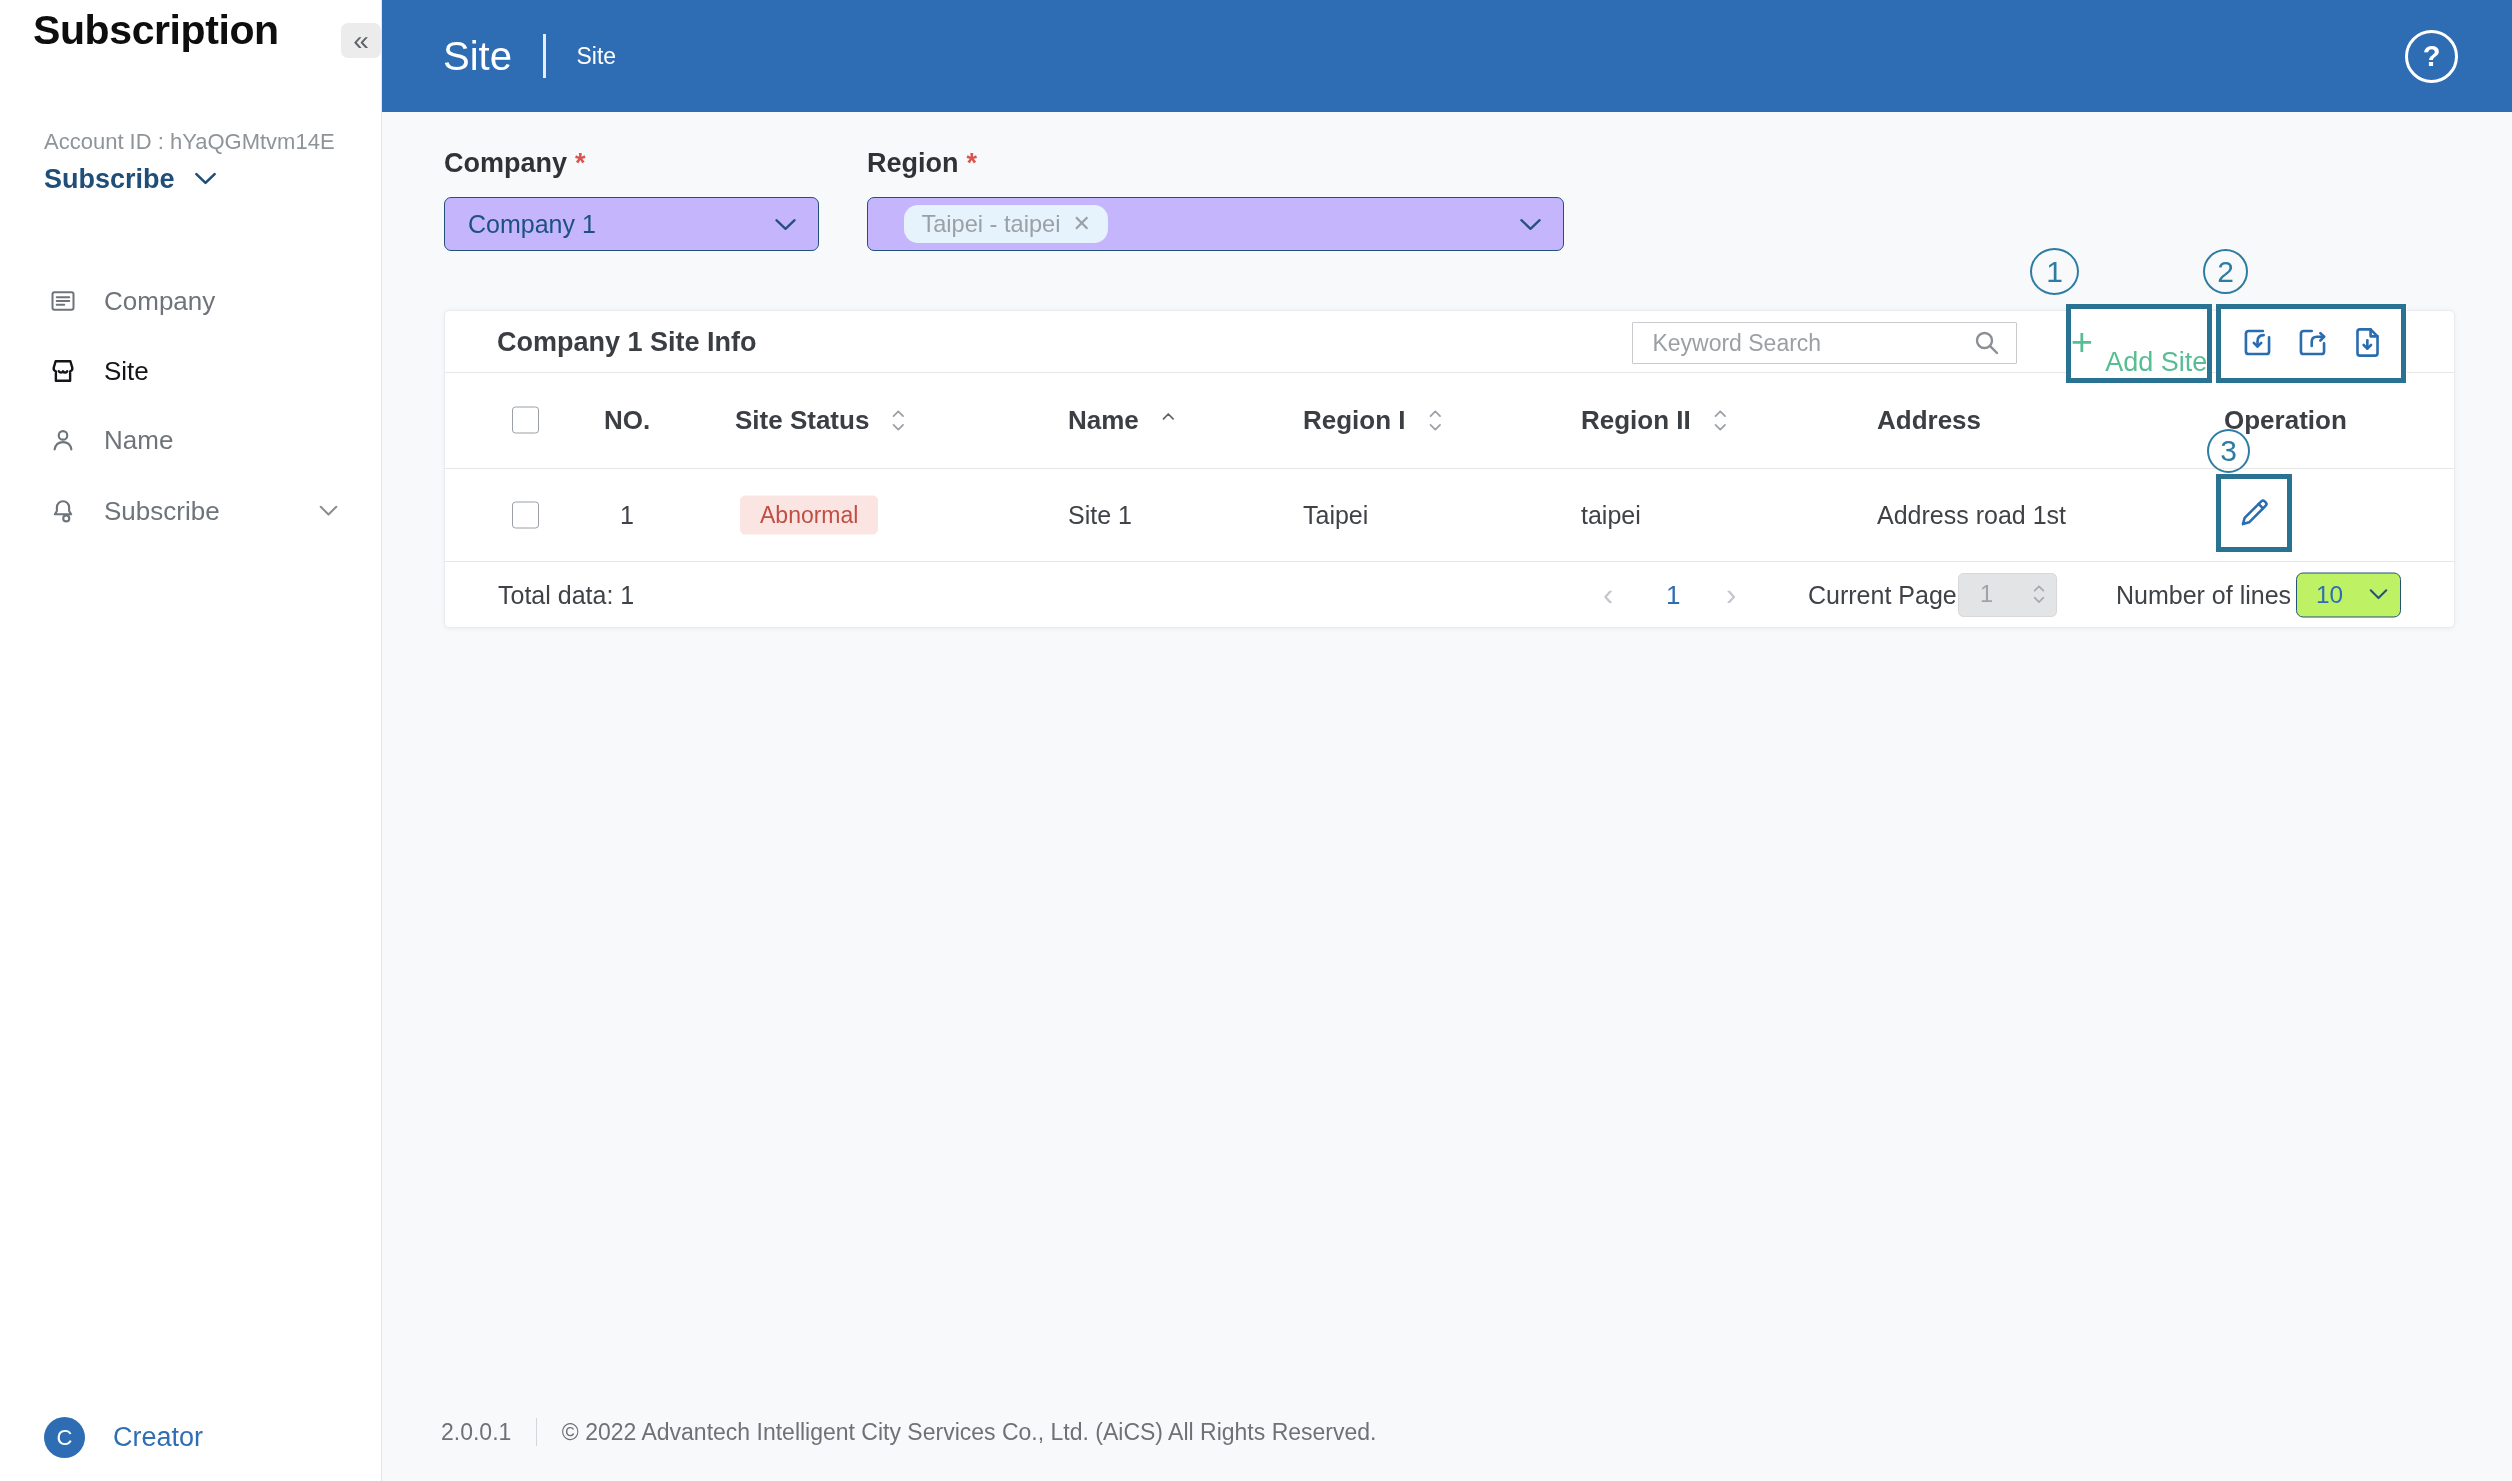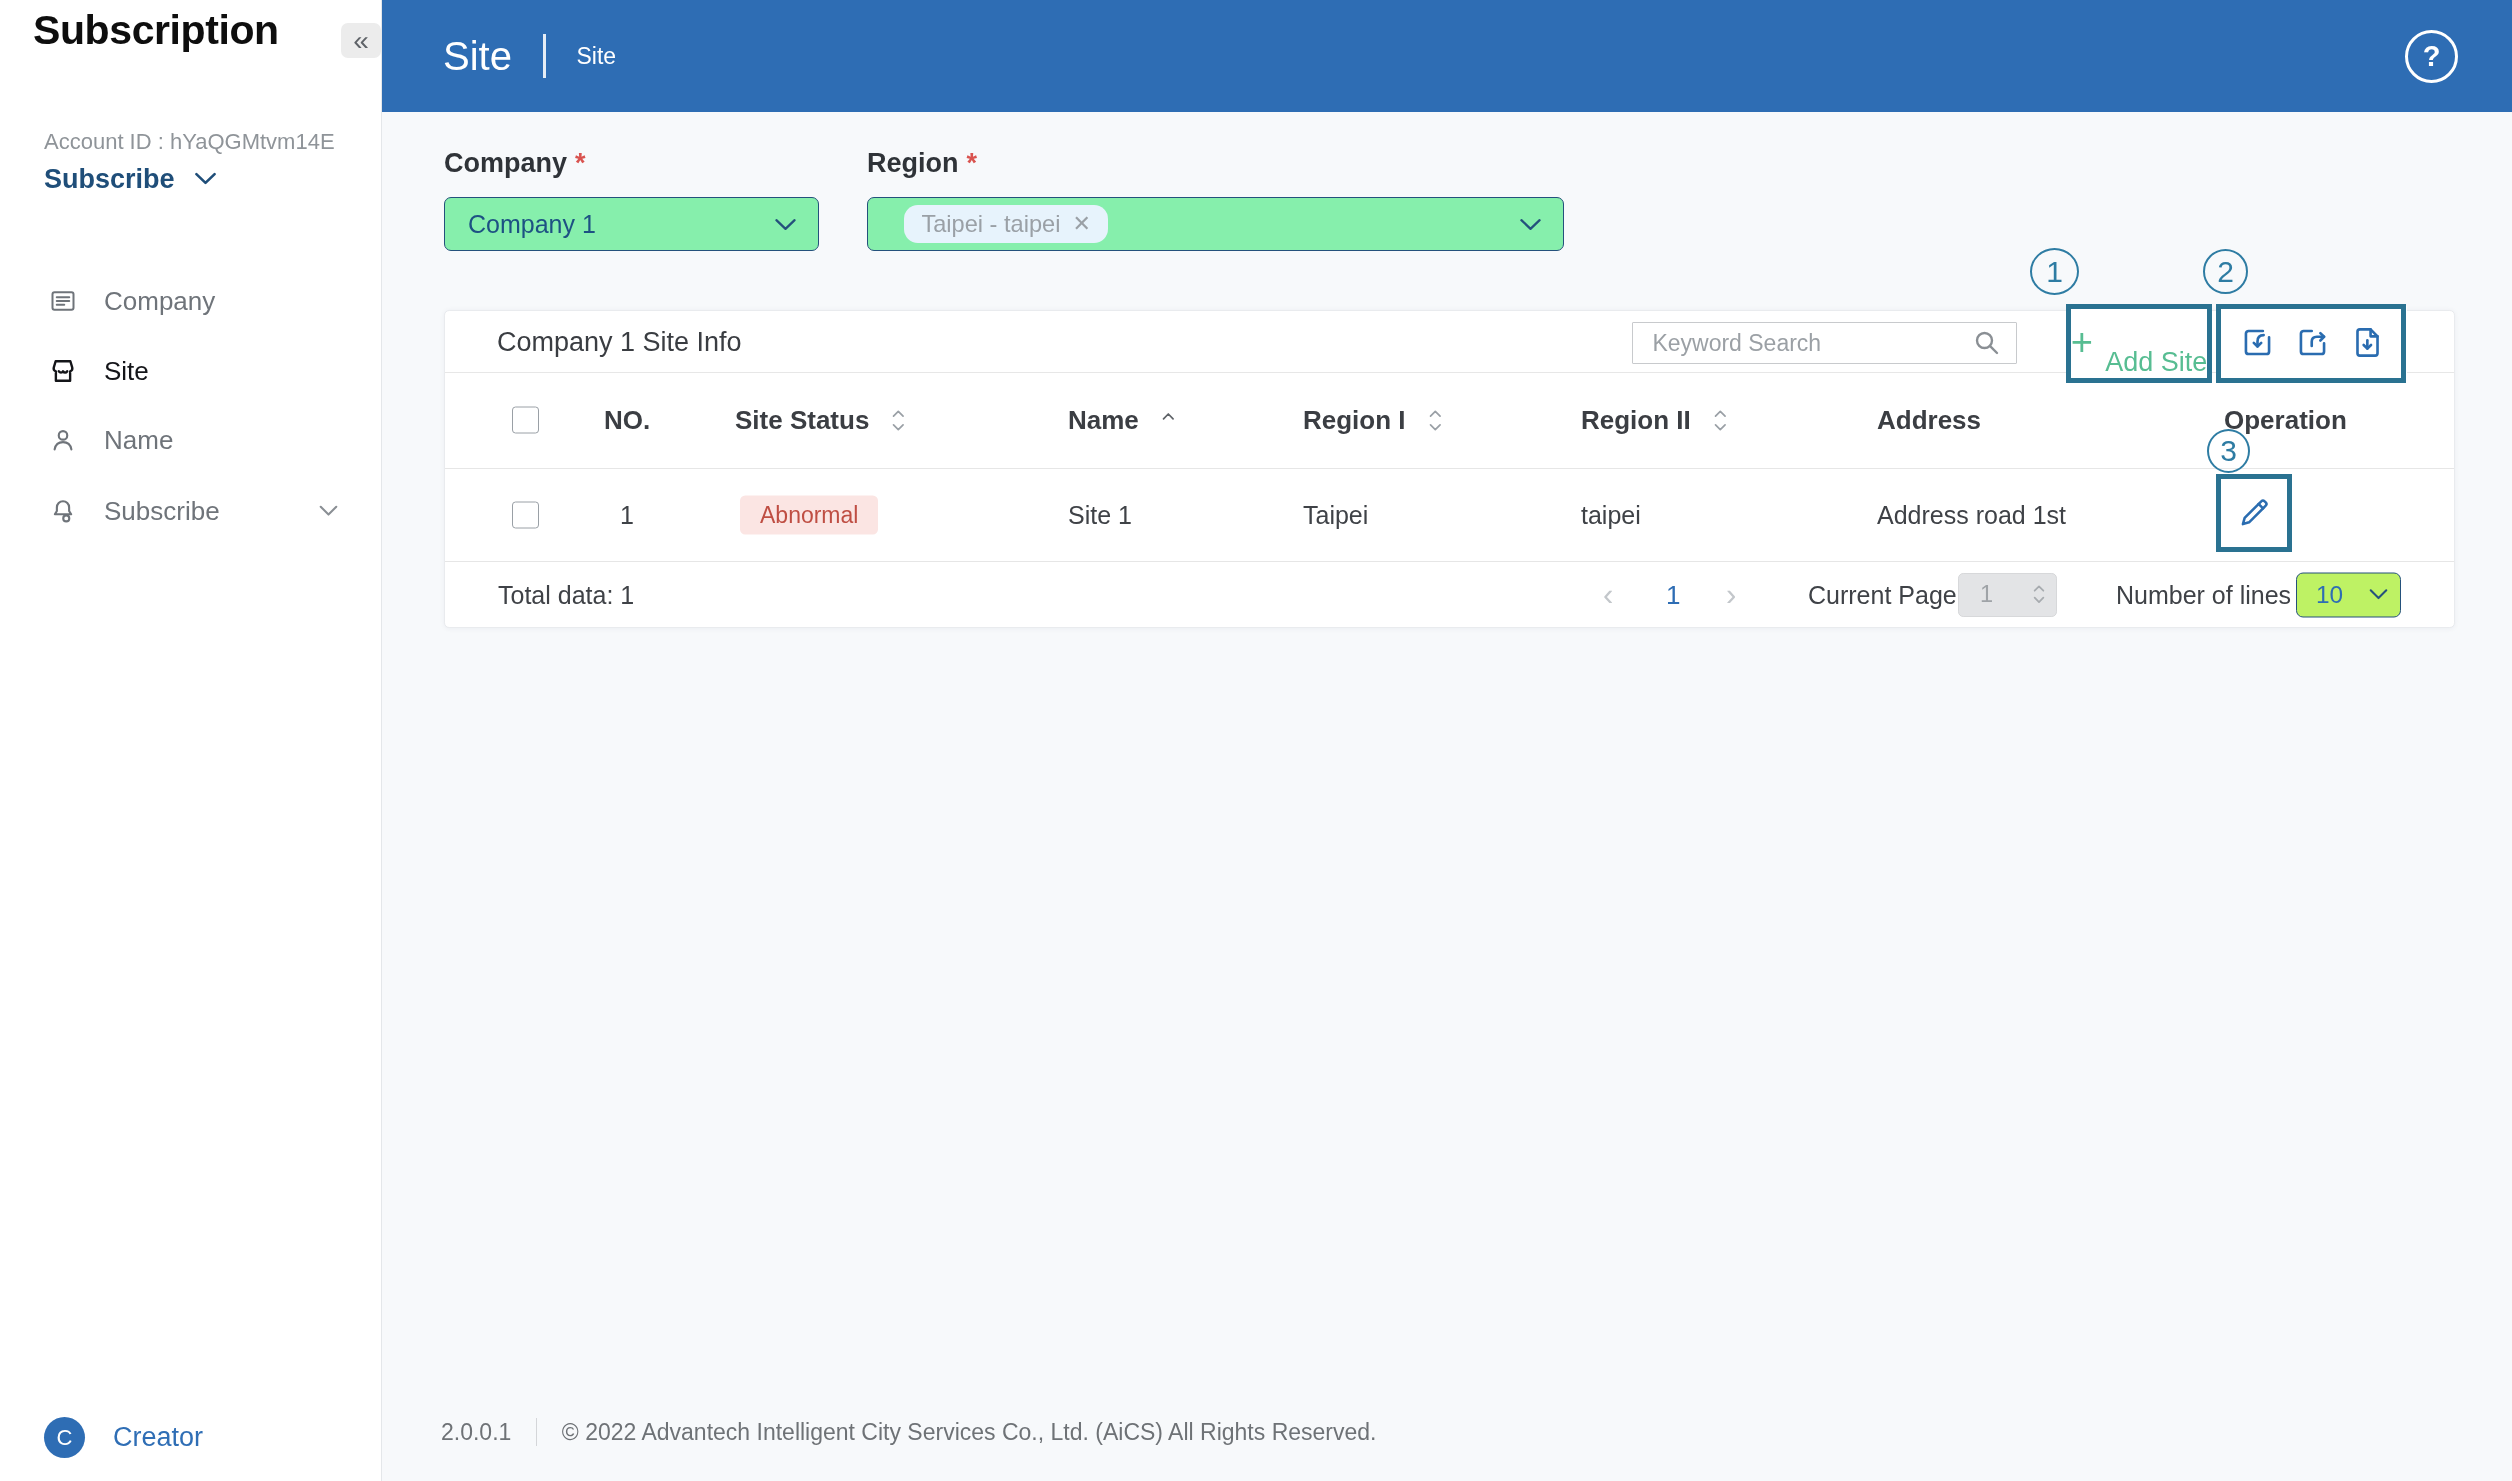--- a/index.html
+++ b/index.html
@@ -25,32 +25,32 @@
   .topbar{position:absolute;left:382px;top:0;width:2130px;height:112px;background:#2e6db4;display:flex;align-items:center;z-index:2;}
   .page-title{margin-left:61px;font-size:40px;font-weight:500;color:#fff;}
   .title-sep{width:2.6px;height:44px;background:rgba(255,255,255,.88);margin:0 31px;}
   .breadcrumb{font-size:23px;color:#fff;}
   .help-btn{margin-left:auto;margin-right:54px;width:47px;height:47px;border:3.5px solid #fff;border-radius:50%;color:#fff;font-size:29px;font-weight:700;display:flex;align-items:center;justify-content:center;cursor:pointer;}
 
   
   .filter-label{position:absolute;top:148px;font-size:27px;font-weight:700;color:#2f3338;}
   .fl-company{left:444px}.fl-region{left:867px}
   .req{color:#d9534f;margin-left:7.9px;font-weight:700;}
-  .select{position:absolute;top:197px;height:54px;background:#86efac;border:1.7px solid #24517c;border-radius:7px;display:flex;align-items:center;box-sizing:border-box;cursor:pointer;}
+  .select{position:absolute;top:197px;height:54px;background:#c4b5fd;border:1.7px solid #24517c;border-radius:7px;display:flex;align-items:center;box-sizing:border-box;cursor:pointer;}
   .sel-company{left:444px;width:375px;padding:0 21px 0 23px;}
   .sel-region{left:867px;width:697px;padding:0 21px 0 14px;}
   .select-value{font-size:25px;color:#1d5183;}
   .sel-chev{margin-left:auto;color:#24517c;display:flex;align-items:center;}
   .tag{background:#e7f3fc;border-radius:14px;height:38px;display:flex;align-items:center;gap:12.2px;padding:0 17.4px;font-size:23.6px;color:#9aa0a6;margin-left:22px;}
   .tag-close{font-size:22px;color:#9aa0a6;cursor:pointer;}
 
   
   .card{position:absolute;left:444px;top:310px;width:2011px;height:318px;background:#fff;border:0.9px solid #e9ebee;border-radius:5.2px;box-shadow:0 0.9px 5.2px rgba(20,40,80,.05);box-sizing:border-box;}
   .card-header{position:absolute;left:0;top:0;width:100%;height:61px;border-bottom:0.9px solid #e7e7e7;}
-  .card-title{position:absolute;left:52px;top:50%;transform:translateY(-50%);font-size:27px;font-weight:400;color:#3a3d42;}
+  .card-title{position:absolute;left:52px;top:50%;transform:translateY(-50%);font-size:27px;font-weight:700;color:#3a3d42;}
   .search-box{position:absolute;left:1187px;top:11.3px;width:385px;height:42px;border:1.7px solid #c8cacd;border-radius:1px;background:#fff;box-sizing:border-box;display:flex;align-items:center;}
   .search-input{border:none;outline:none;flex:1;margin-left:17.4px;font-size:23px;color:#45494e;background:transparent;font-family:inherit;min-width:0;}
   .search-input::placeholder{color:#9ba0a5;}
   .search-icon{margin-right:14px;display:flex;align-items:center;}
   .add-site-btn{position:absolute;left:1622px;top:-5.2px;width:144px;height:77px;display:flex;align-items:center;justify-content:center;gap:12.2px;color:#57bd92;cursor:pointer;background:#fff;}
   .add-plus{font-size:38px;font-weight:300;line-height:1;margin-top:-4.4px;}
   .add-label{font-size:27px;margin-top:36px;}
   .toolbar-icons{position:absolute;left:1773px;top:-5.2px;width:189px;height:77px;display:flex;align-items:center;justify-content:space-between;padding:0 21px;box-sizing:border-box;background:#fff;}
   .tool-btn{display:flex;align-items:center;cursor:pointer;}
 

